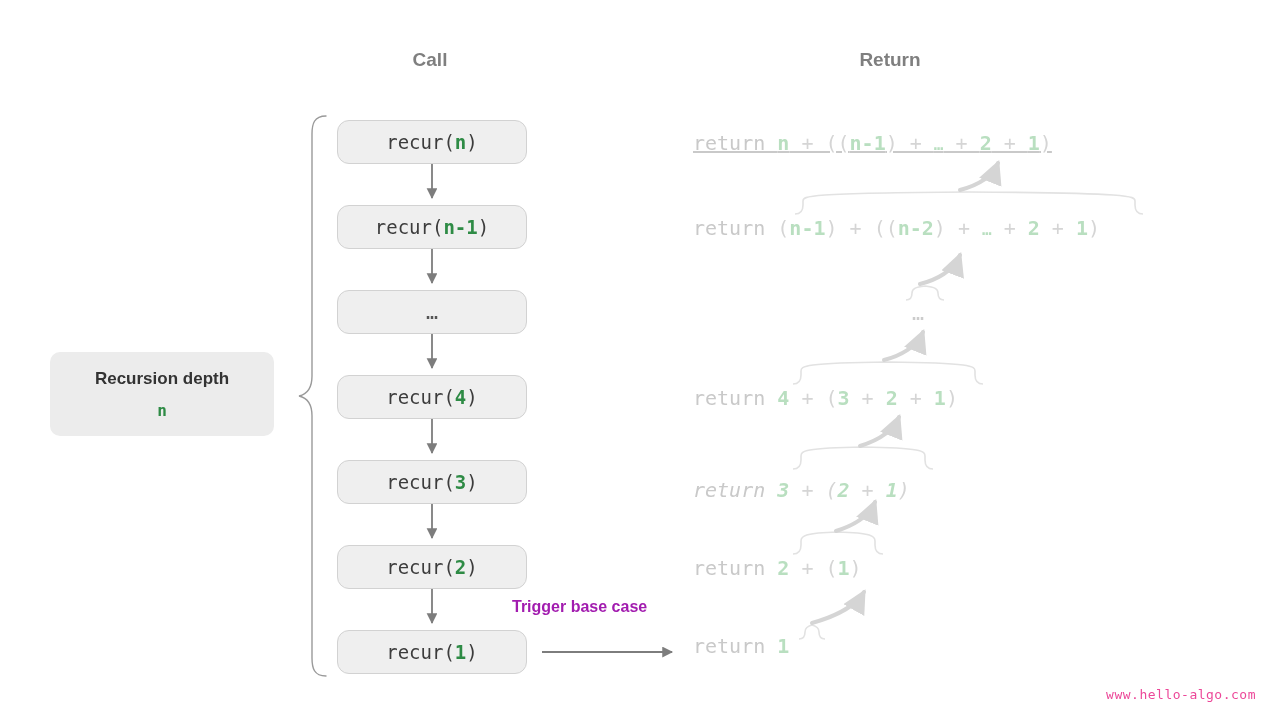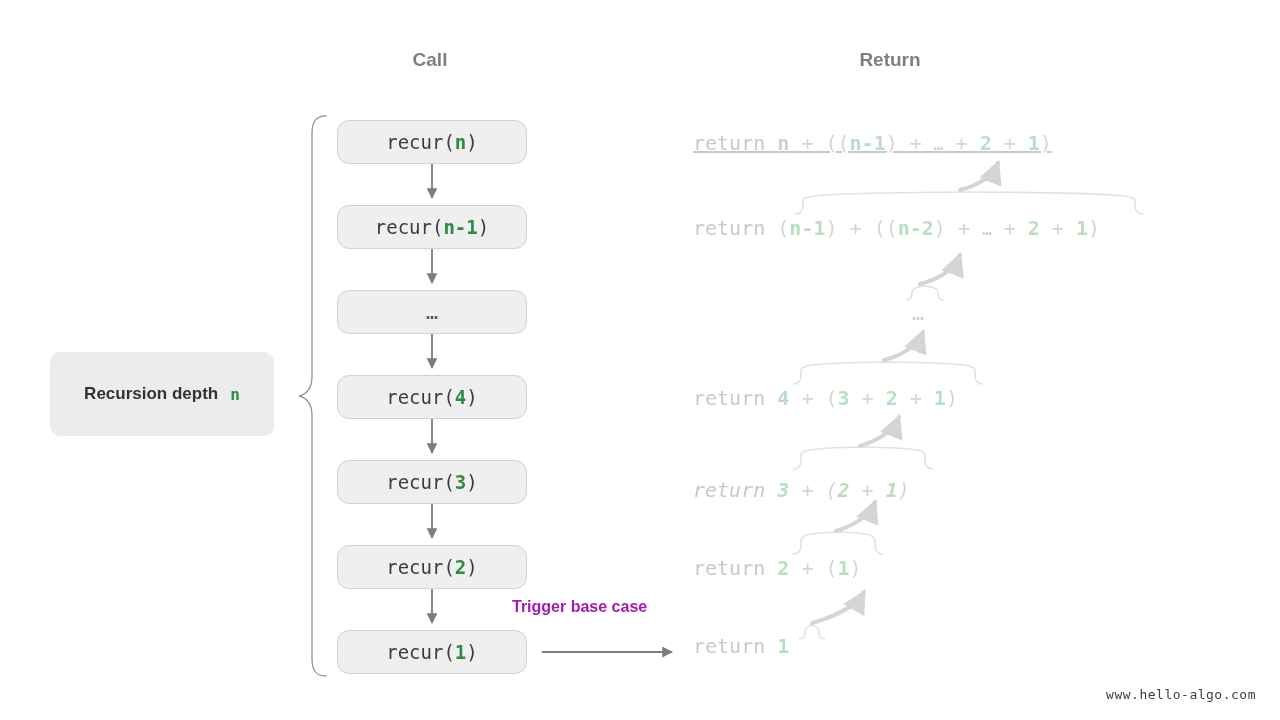--- a/index.html
+++ b/index.html
@@ -59,20 +59,21 @@
   #depth-label {
     position: absolute;
     left: 50px;
     top: 352px;
     width: 224px;
     height: 84px;
     box-sizing: border-box;
     background: #ececec;
     border-radius: 10px;
     display: flex;
+    flex-direction: column;
     align-items: center;
     justify-content: center;
     gap: 12px;
   }
   #depth-label .dl-title {
     font-family: "Liberation Sans", sans-serif;
     font-weight: bold;
     font-size: 17px;
     color: #333333;
   }
@@ -133,21 +134,21 @@
     white-space: nowrap;
   }
 
   
   #watermark {
     position: absolute;
     right: 24px;
     bottom: 18px;
     font-family: "DejaVu Sans Mono", monospace;
     font-size: 13px;
-    color: #404040;
+    color: #ec4899;
     letter-spacing: 0.5px;
   }
 </style>
 </head>
 <body>
 
 <div id="page">
 
   <div class="col-header" id="header-call">Call</div>
   <div class="col-header" id="header-return">Return</div>

